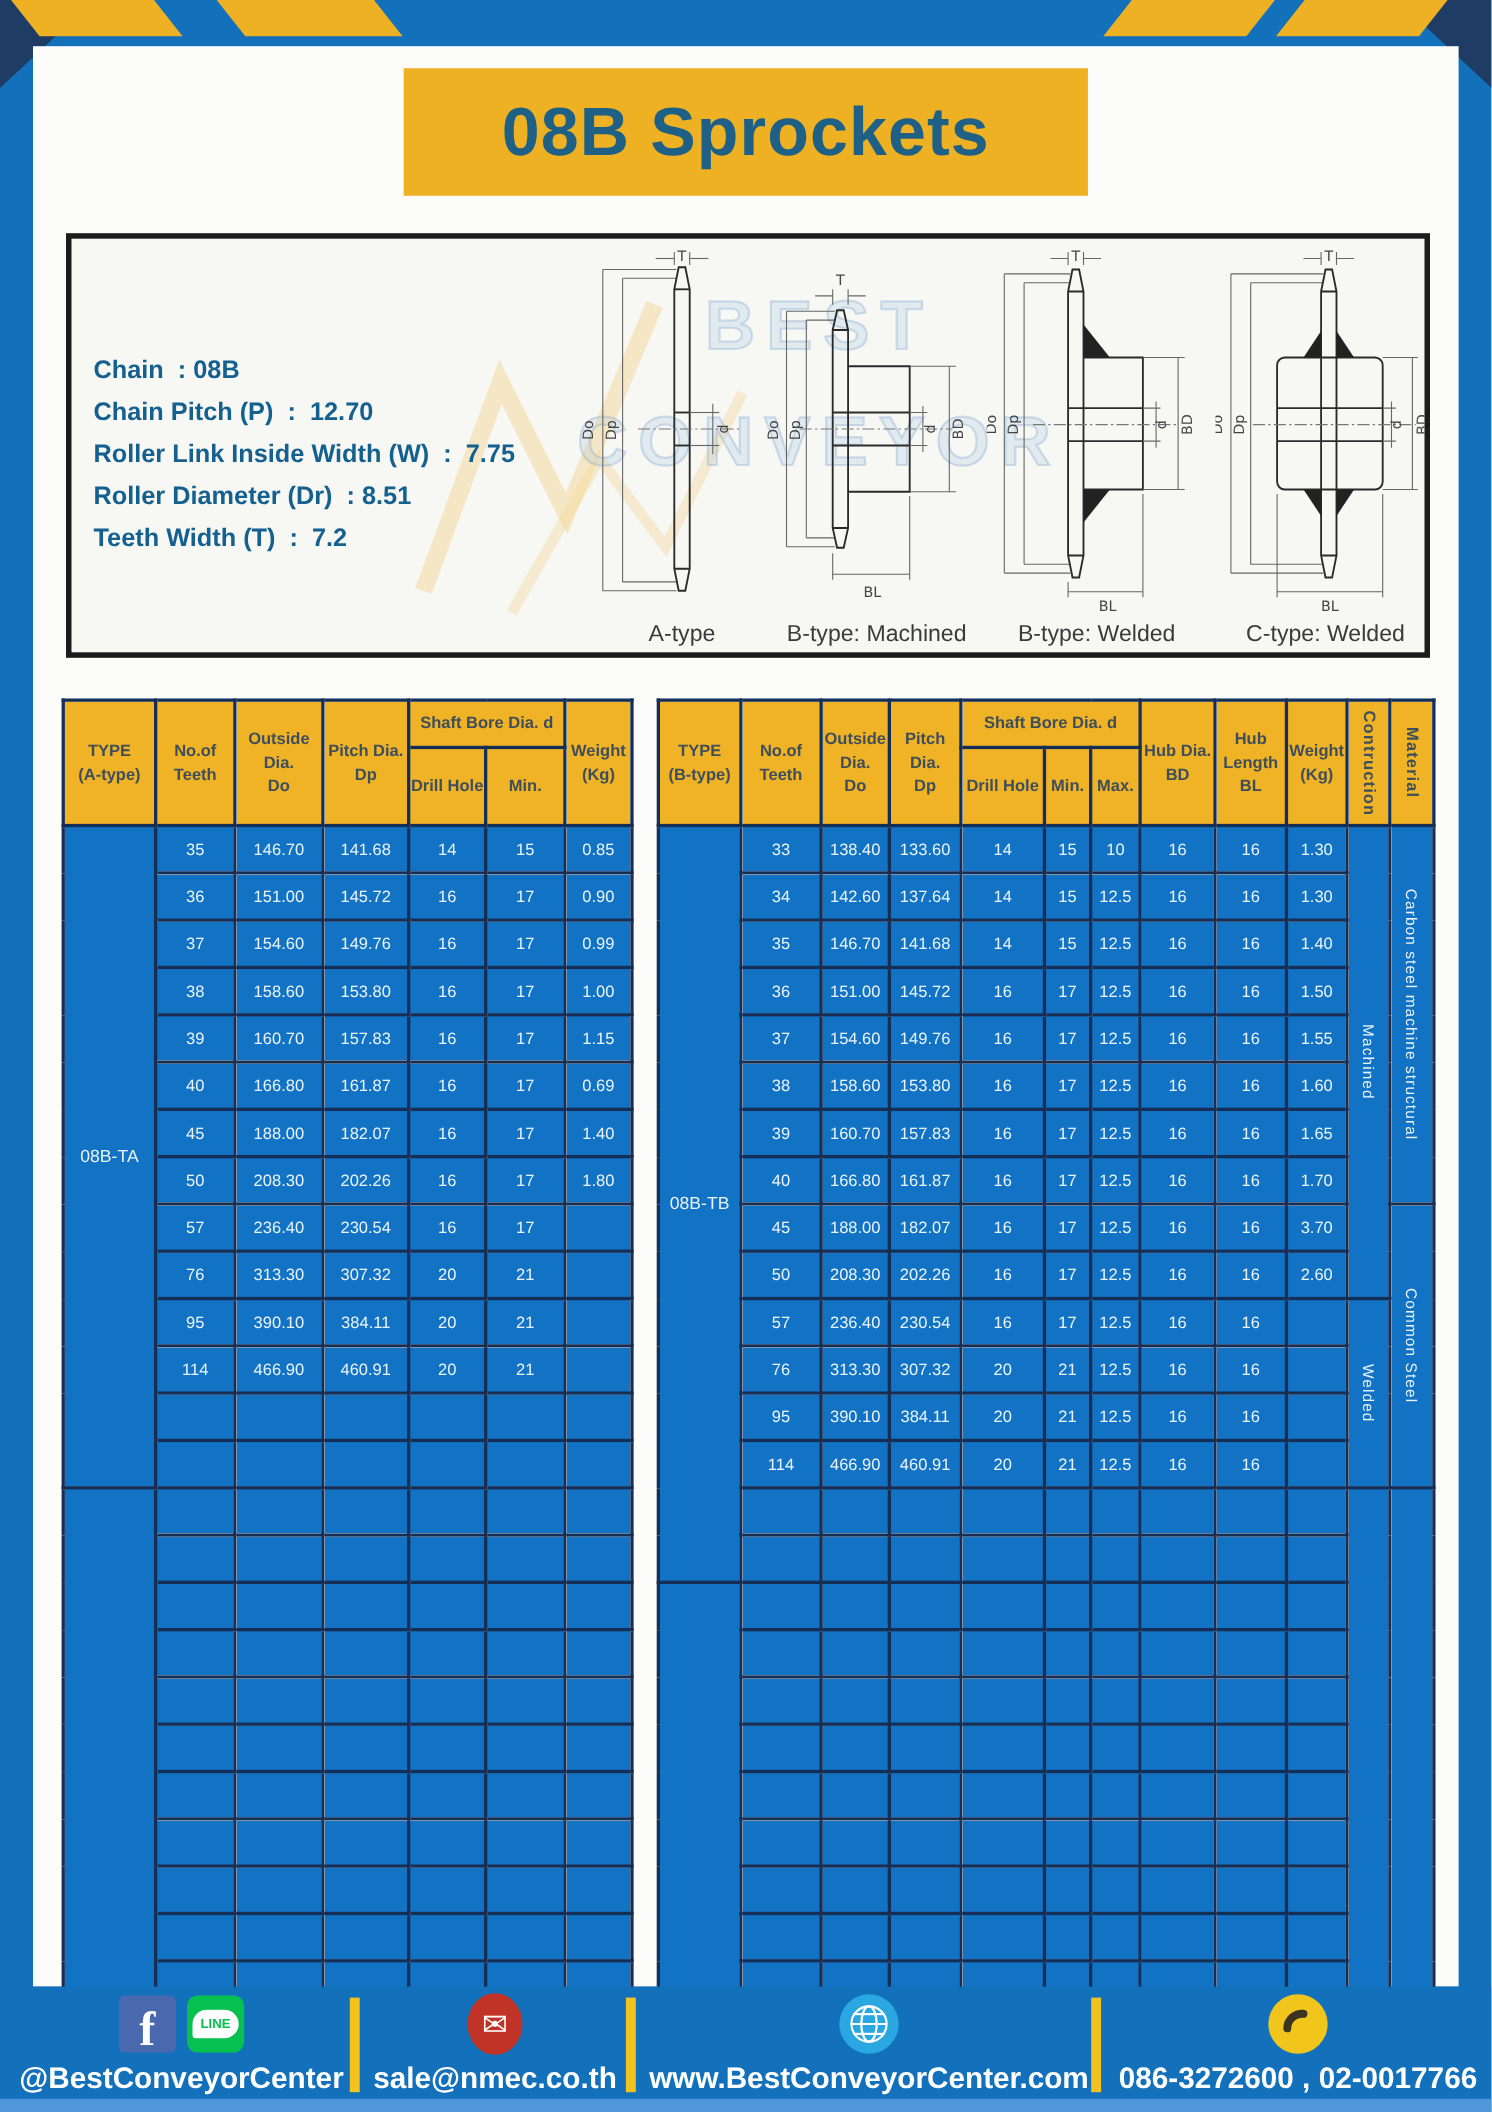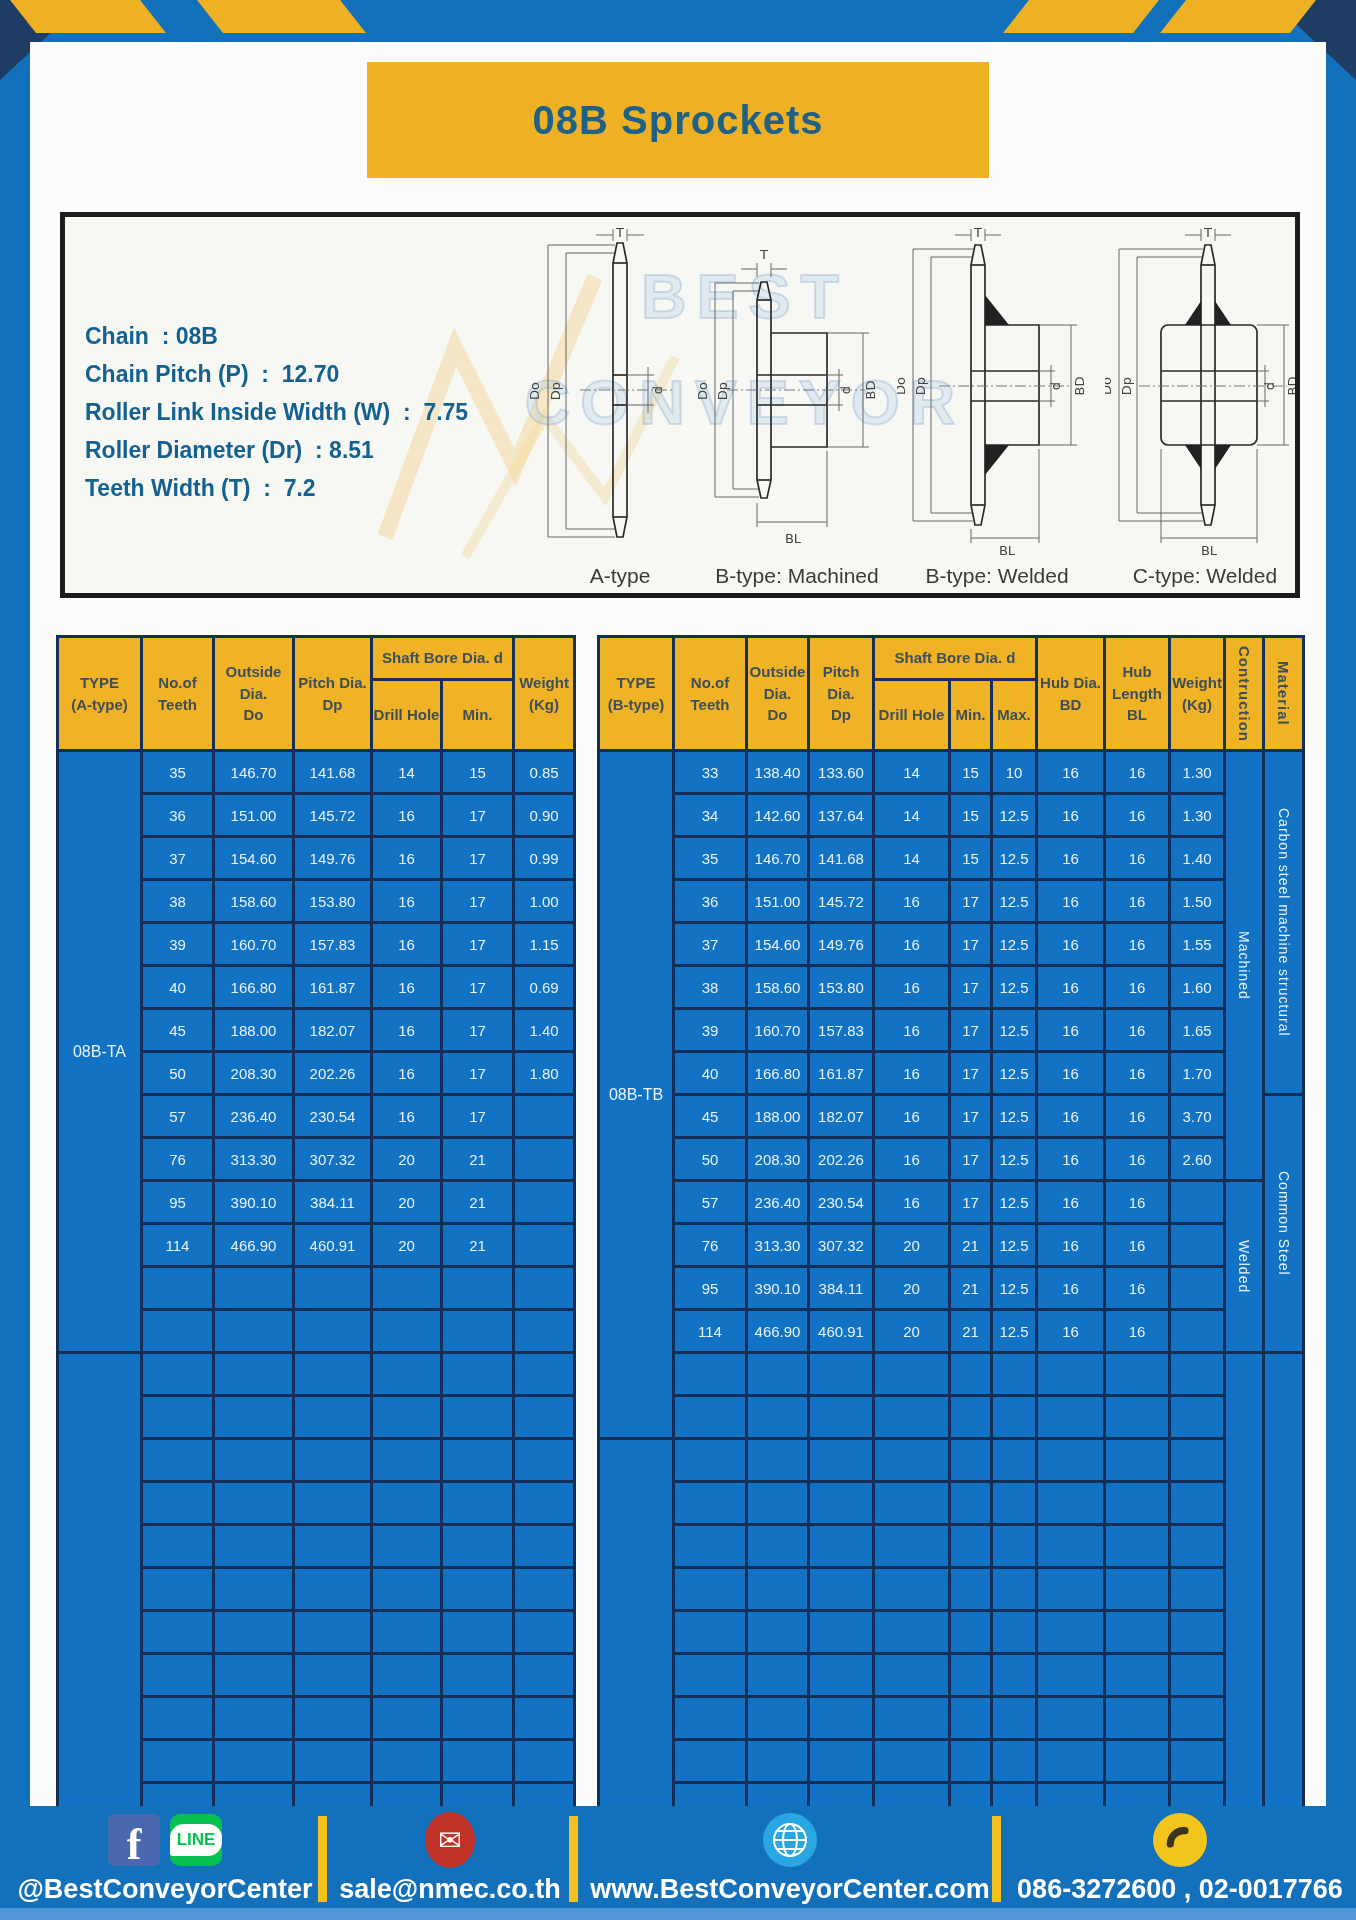--- a/index.html
+++ b/index.html
@@ -1,21 +1,21 @@
 <!DOCTYPE html>
 <html><head>
 <meta charset="utf-8">
 <style>
   html,body{margin:0;padding:0;}
   body{font-family:"Liberation Sans",sans-serif;}
   .page{position:relative;width:1356px;height:1920px;background:#1371bc;overflow:hidden;}
   .top-decor{position:absolute;left:0;top:0;}
   .content{position:absolute;left:30px;top:42px;width:1296px;height:1764px;background:#fcfcfb;}
   .banner{position:absolute;left:367px;top:62px;width:622px;height:116px;background:#efb124;display:flex;align-items:center;justify-content:center;}
-  .banner h1{margin:0;font-size:40px;font-weight:800;color:#1e6086;letter-spacing:1px;}
+  .banner h1{margin:0;font-size:62px;font-weight:800;color:#1e6086;letter-spacing:1px;}
   .panel{position:absolute;left:60px;top:212px;width:1240px;height:386px;background:#f7f7f4;border:5px solid #1c1c1c;box-sizing:border-box;overflow:hidden;}
   .specs{position:absolute;left:20px;top:100px;}
   .spec-line{font-size:23px;font-weight:700;color:#14608f;line-height:38px;white-space:pre;}
   .watermark{position:absolute;left:330px;top:26px;width:700px;text-align:center;pointer-events:none;}
   .watermark div{font-size:63px;font-weight:800;letter-spacing:10px;line-height:106px;color:rgba(150,190,225,0.22);-webkit-text-stroke:2px rgba(115,160,205,0.30);}
   .wm-fig{position:absolute;left:280px;top:20px;opacity:.5;pointer-events:none;}
   .diagram-box{position:absolute;top:8px;width:200px;}
   .diagram-box .cap{text-align:center;font-size:21px;color:#3a3a3a;margin-top:2px;}
   .dgA{left:455px;} .dgB1{left:632px;} .dgB2{left:832px;} .dgC{left:1040px;}
   .part{stroke:#2b2b2b;stroke-width:1.7;fill:none;}
@@ -36,21 +36,21 @@
   th.vert{padding:4px 0;}
   td.vert{font-size:14px;}
   
   .footer{position:absolute;left:0;top:1806px;width:1356px;height:114px;background:#1371bc;}
   .fdiv{position:absolute;top:10px;width:9px;height:86px;background:#f3c21c;}
   .fsec{position:absolute;top:6px;display:flex;flex-direction:column;align-items:center;gap:6px;}
   .ficons{display:flex;gap:10px;align-items:center;height:56px;}
   .flabel{color:#ffffff;font-size:27px;font-weight:700;white-space:nowrap;}
   .fb{width:52px;height:52px;background:#4a68ad;border-radius:6px;color:#fff;font-size:44px;font-weight:800;display:flex;align-items:flex-end;justify-content:center;font-family:"Liberation Serif",serif;line-height:.95;}
   .lineic{width:52px;height:52px;background:#06c14f;border-radius:10px;display:flex;align-items:center;justify-content:center;}
-  .linebub{background:#fff;border-radius:14px 14px 14px 3px;padding:6px 7px;color:#06c14f;font-size:17px;font-weight:800;}
+  .linebub{background:#fff;border-radius:14px 14px 14px 3px;padding:6px 7px;color:#06c14f;font-size:12px;font-weight:800;}
   .mail{width:50px;height:56px;background:#c13327;border-radius:50%;display:flex;align-items:center;justify-content:center;color:#fff;font-size:28px;}
   .globe{width:54px;height:54px;background:#2aa7e0;border-radius:50%;display:flex;align-items:center;justify-content:center;}
   .phone{width:54px;height:54px;background:#f2c51d;border-radius:50%;display:flex;align-items:center;justify-content:center;}
   .bstrip{position:absolute;left:0;top:1908px;width:1356px;height:12px;background:#4f97d8;}
 </style>
 </head>
 <body>
 
 <div class="page">
 

